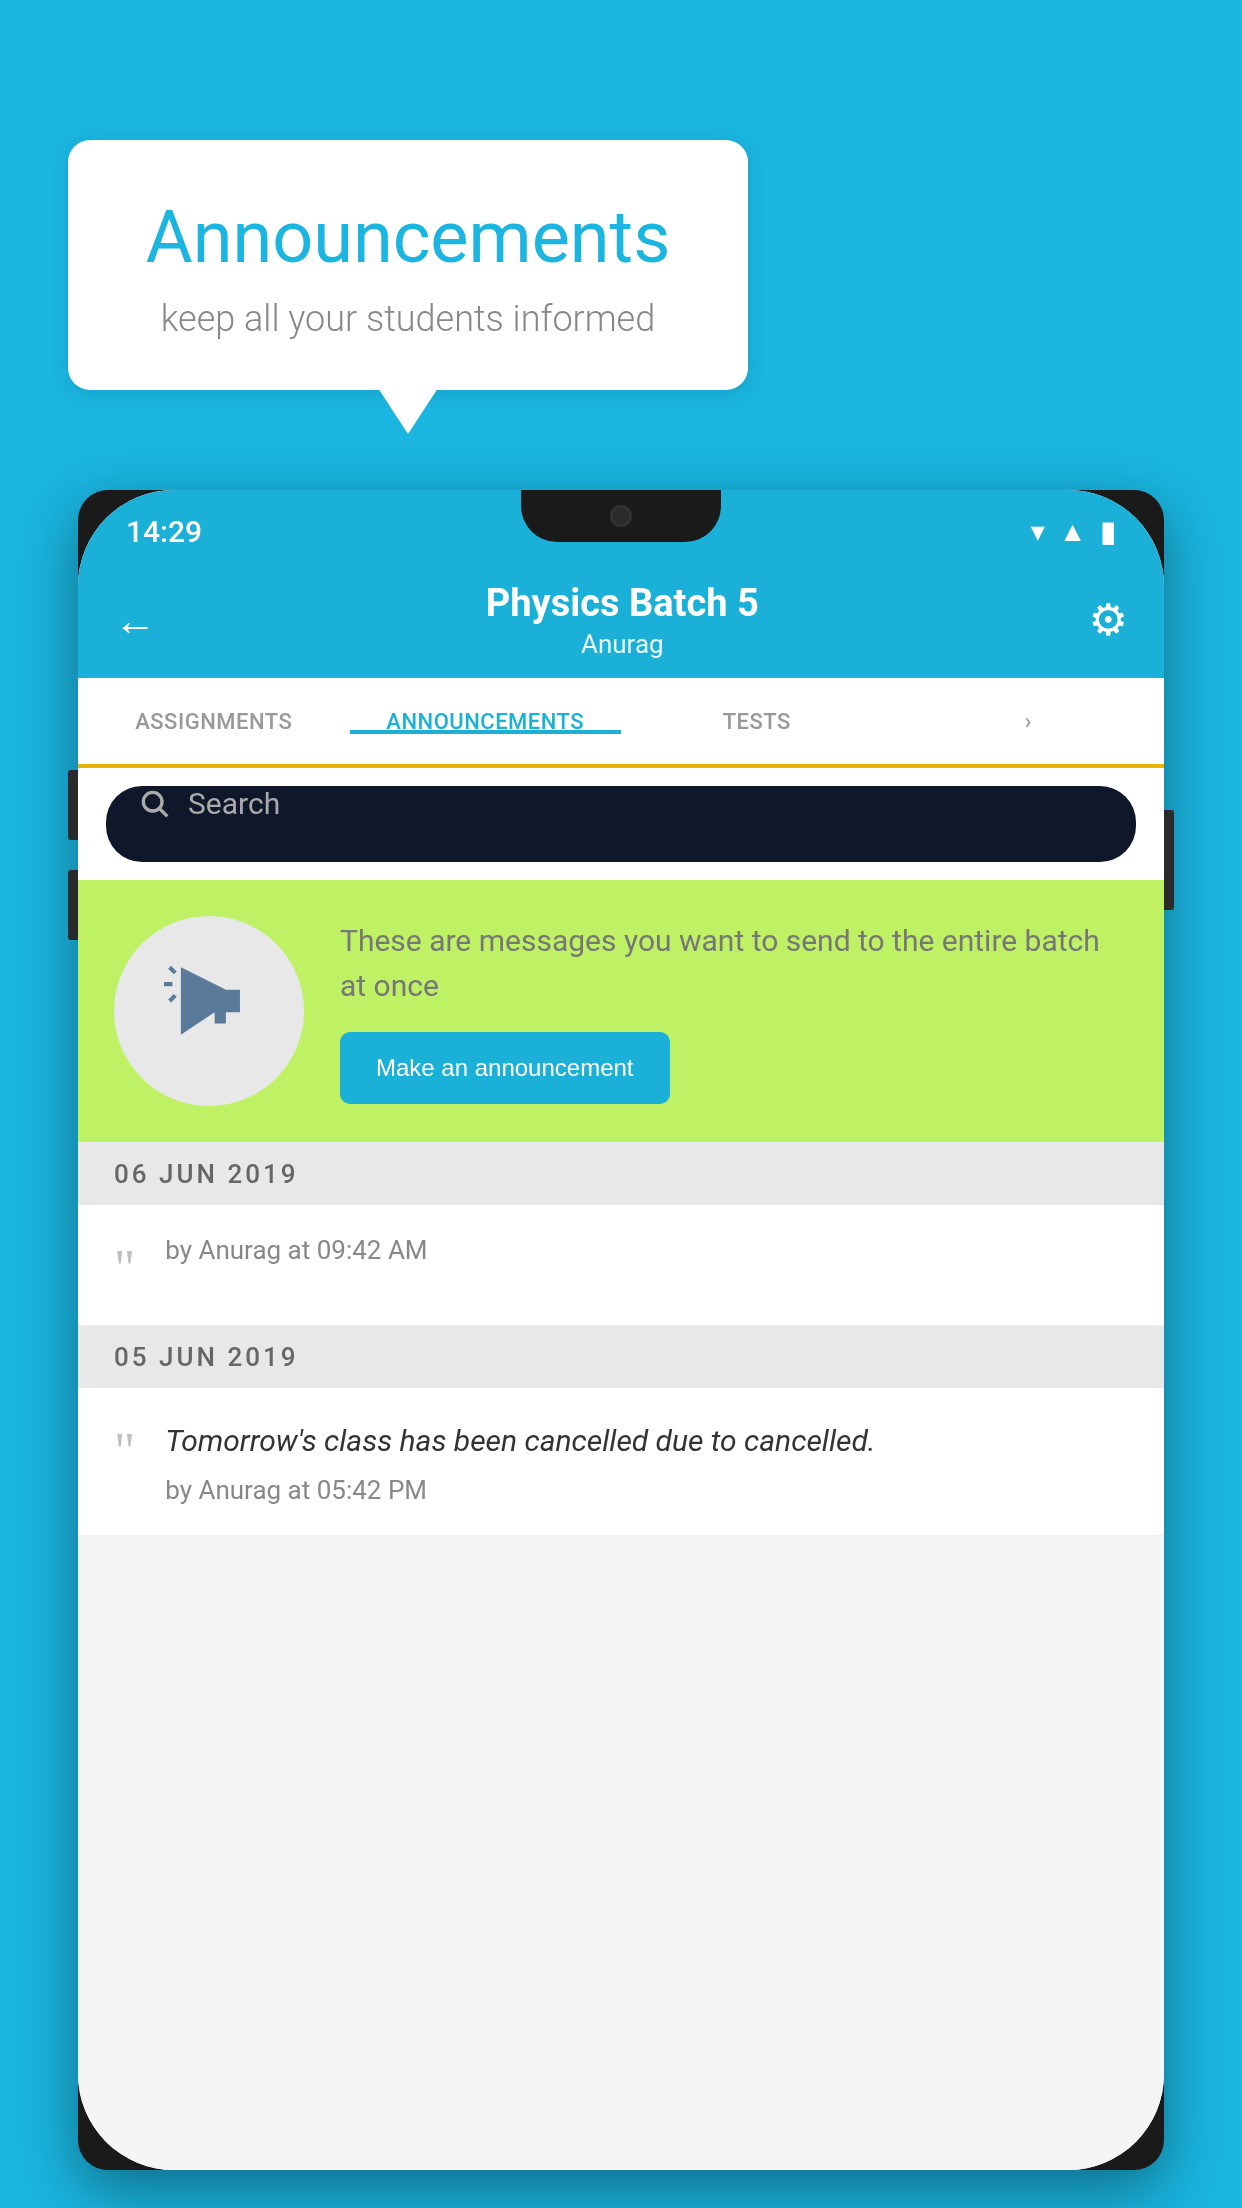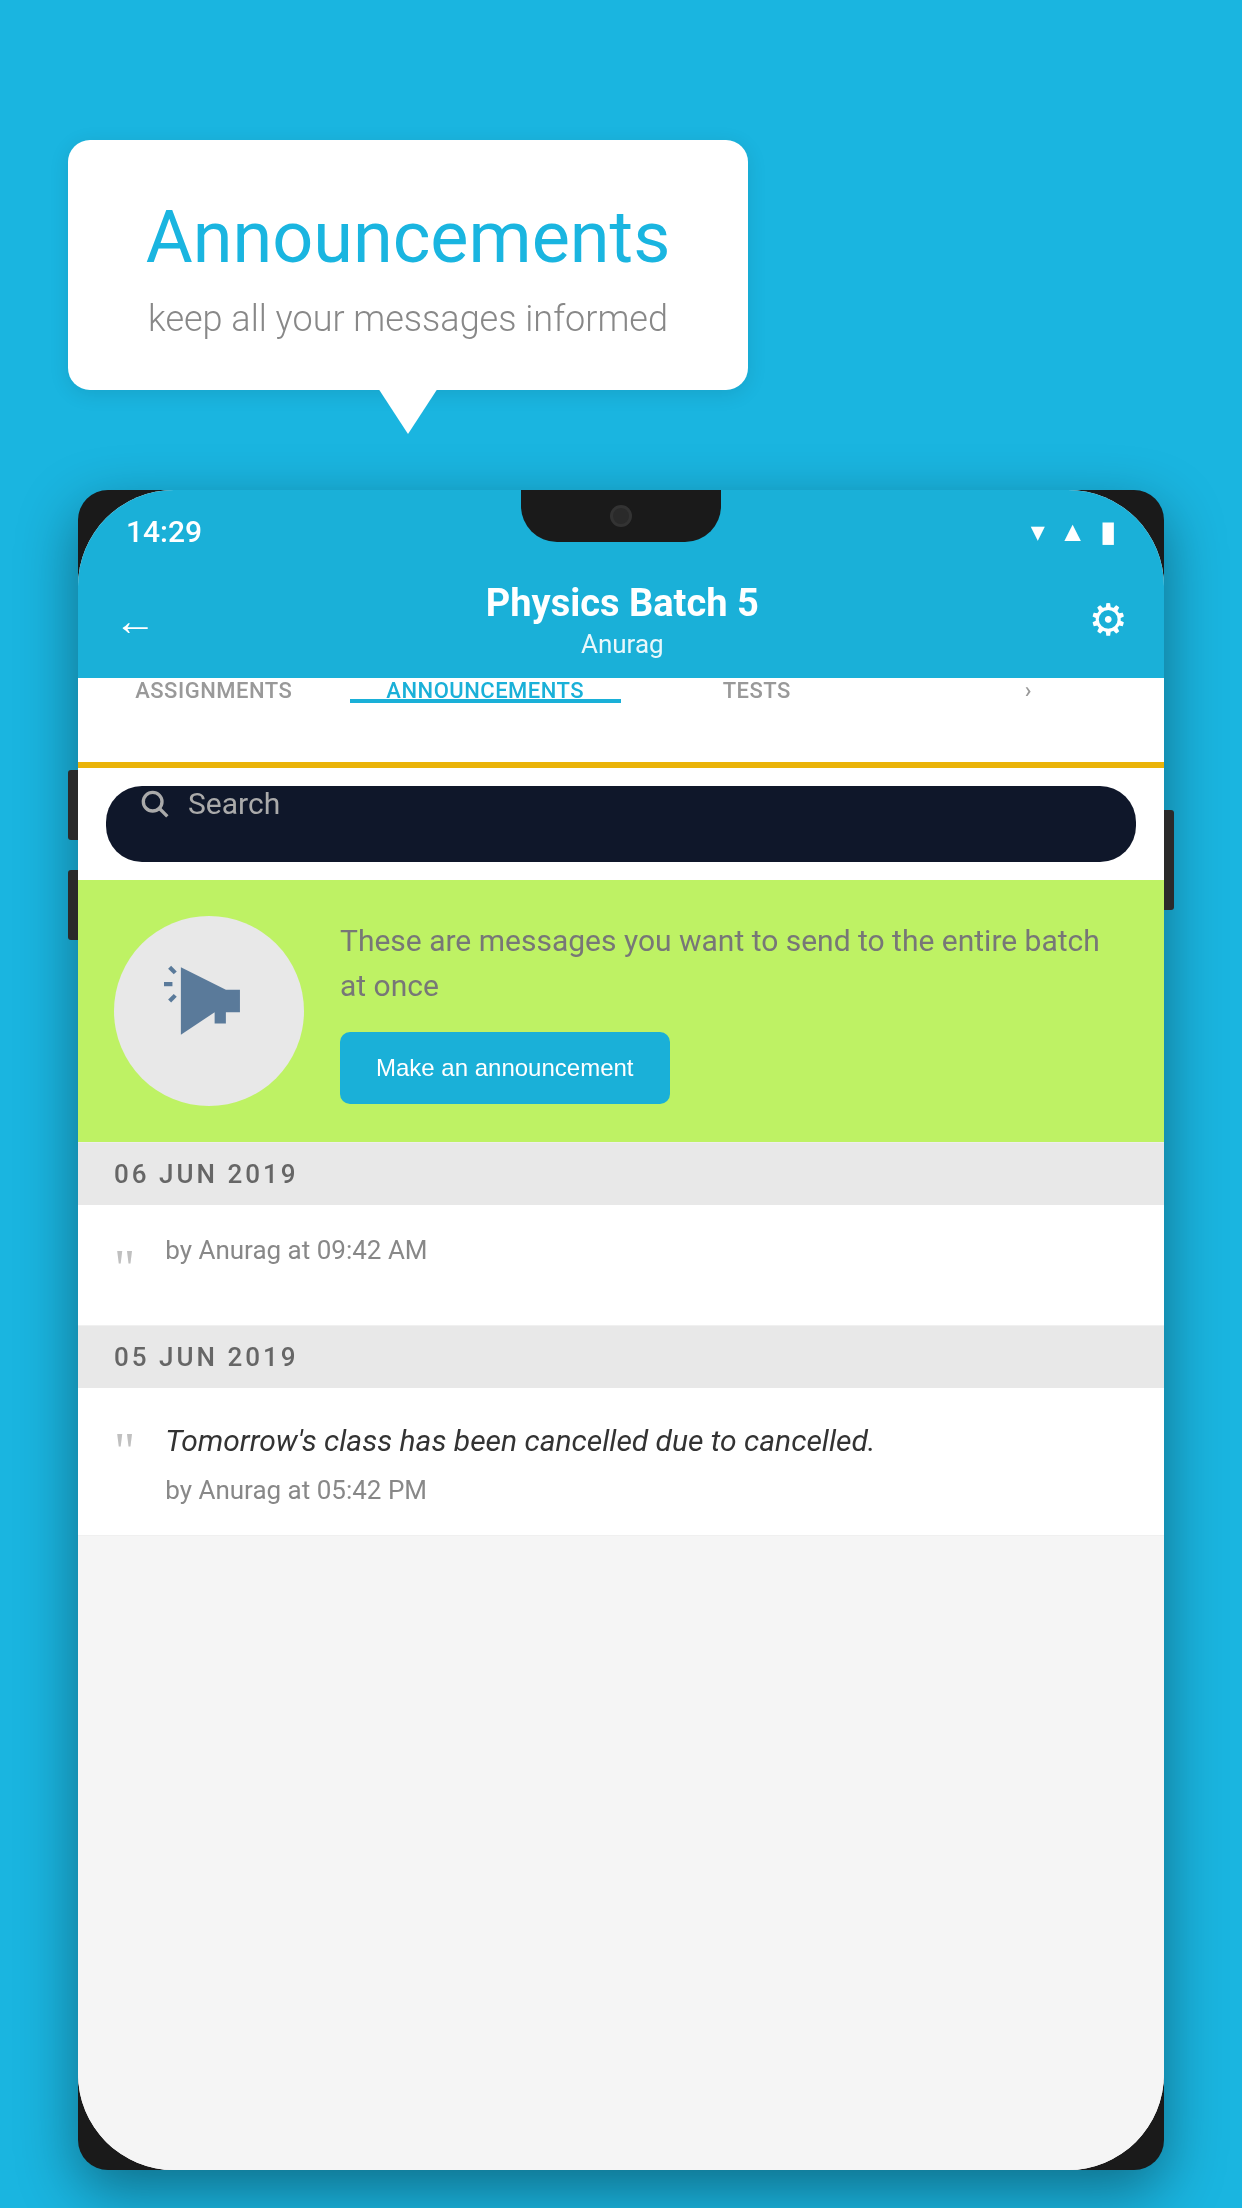--- a/index.html
+++ b/index.html
@@ -167,22 +167,22 @@
       color: white;
       font-size: 44px;
       cursor: pointer;
     }
 
     
     .tabs-bar {
       height: 90px;
       background: white;
       display: flex;
-      align-items: flex-start;
-      border-bottom: 6px solid #eab308;
+      align-items: center;
+      border-bottom: 4px solid #eab308;
       box-shadow: 0 2px 4px rgba(0,0,0,0.08);
     }
 
     .tab-item {
       flex: 1;
       display: flex;
       align-items: center;
       justify-content: center;
       font-size: 26px;
       font-weight: 500;
@@ -369,21 +369,21 @@
       flex-direction: column;
       height: 100%;
     }
   </style>
 </head>
 <body>
 
 <div class="speech-bubble-container">
   <div class="speech-bubble">
     <div class="speech-bubble-title">Announcements</div>
-    <div class="speech-bubble-subtitle">keep all your messages informed</div>
+    <div class="speech-bubble-subtitle">keep all your students informed</div>
   </div>
 </div>
 
 <div class="phone-wrapper">
   <div class="phone-outer">
     <div class="phone-volume-up"></div>
     <div class="phone-volume-down"></div>
     <div class="phone-power"></div>
 
     <div class="phone-inner">

